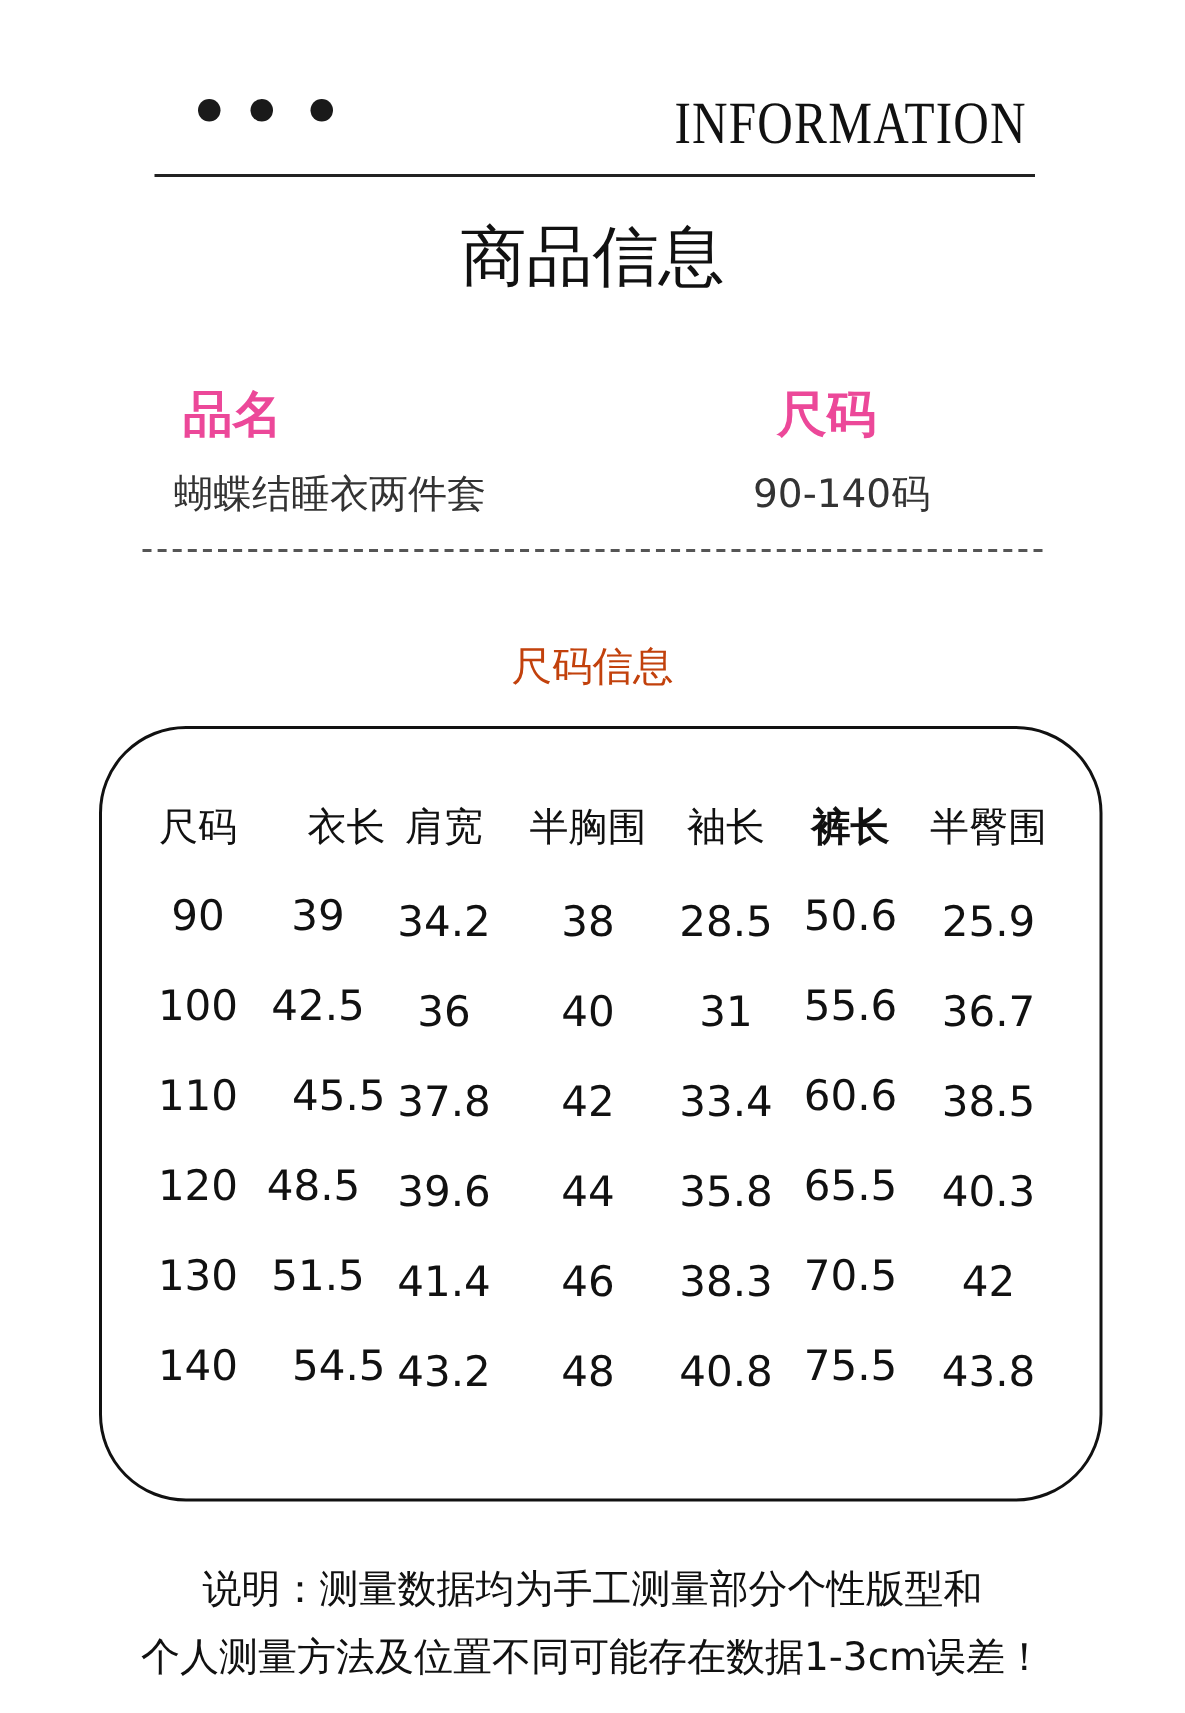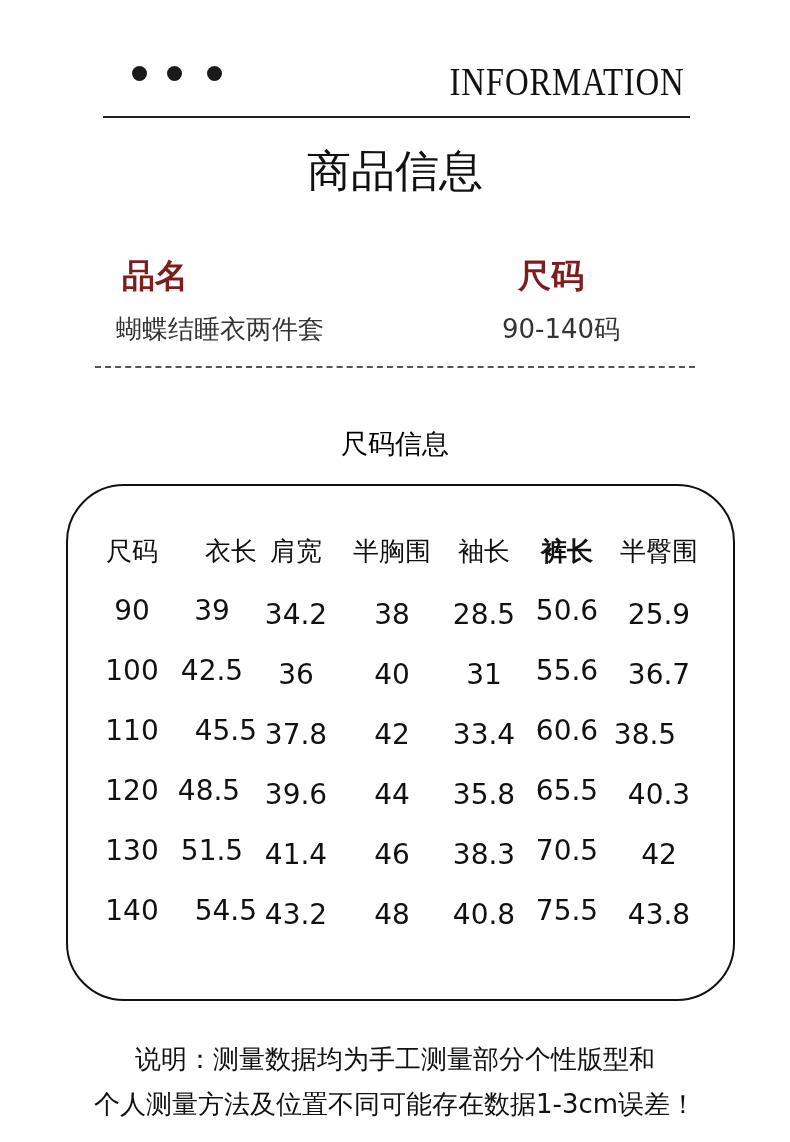--- a/index.html
+++ b/index.html
@@ -3,24 +3,24 @@
 <meta charset="utf-8">
 <style>
   html, body { margin:0; padding:0; background:#ffffff; }
   body { width:790px; height:1142px; position:relative; overflow:hidden;
          font-family:"DejaVu Sans", "Liberation Sans", sans-serif; color:#111; }
   .dot { position:absolute; width:15px; height:15px; border-radius:50%; background:#1a1a1a; top:66px; }
   .info-word { position:absolute; right:105px; top:58px; font-family:"Liberation Serif","DejaVu Serif",serif;
                font-size:40px; letter-spacing:1px; transform:scaleX(0.82); transform-origin:right center; color:#111; }
   .rule { position:absolute; left:103px; top:116px; width:587px; height:2px; background:#222; }
   .main-title { position:absolute; left:0; width:790px; top:142px; text-align:center; font-size:44px; color:#111; }
-  .label-big { position:absolute; font-size:33px; font-weight:bold; color:#7f1d1d; }
+  .label-big { position:absolute; font-size:33px; font-weight:bold; color:#ec4899; }
   .value { position:absolute; font-size:26px; color:#333; }
   .dashed { position:absolute; left:95px; top:366px; width:600px; border-top:2px dashed #555; }
-  .section-title { position:absolute; left:0; width:790px; top:426px; text-align:center; font-size:27px; color:#000000; }
+  .section-title { position:absolute; left:0; width:790px; top:426px; text-align:center; font-size:27px; color:#c2410c; }
   .table-box { position:absolute; left:66px; top:484px; width:669px; height:517px; border:2.5px solid #111;
                border-radius:58px; box-sizing:border-box; }
   .cell { position:absolute; font-size:28px; text-align:center; width:90px; color:#111; }
   .hdr { font-size:26px; }
   .note { position:absolute; left:0; width:790px; text-align:center; font-size:26px; color:#111; }
 </style>
 </head>
 <body>
 
 <div class="dot" style="left:132px;"></div>
@@ -63,21 +63,21 @@
     <div class="cell" style="left: 347px; top: 658px;">40</div>
     <div class="cell" style="left: 439px; top: 658px;">31</div>
     <div class="cell" style="left: 522px; top: 654px;">55.6</div>
     <div class="cell" style="left: 614px; top: 658px;">36.7</div>
     <div class="cell" style="left: 87px; top: 714px;">110</div>
     <div class="cell" style="left: 167px; top: 714px; text-align: right;">45.5</div>
     <div class="cell" style="left: 251px; top: 718px;">37.8</div>
     <div class="cell" style="left: 347px; top: 718px;">42</div>
     <div class="cell" style="left: 439px; top: 718px;">33.4</div>
     <div class="cell" style="left: 522px; top: 714px;">60.6</div>
-    <div class="cell" style="left: 600px; top: 718px;">38.5</div>
+    <div class="cell" style="left: 614px; top: 718px;">38.5</div>
     <div class="cell" style="left: 87px; top: 774px;">120</div>
     <div class="cell" style="left: 164px; top: 774px;">48.5</div>
     <div class="cell" style="left: 251px; top: 778px;">39.6</div>
     <div class="cell" style="left: 347px; top: 778px;">44</div>
     <div class="cell" style="left: 439px; top: 778px;">35.8</div>
     <div class="cell" style="left: 522px; top: 774px;">65.5</div>
     <div class="cell" style="left: 614px; top: 778px;">40.3</div>
     <div class="cell" style="left: 87px; top: 834px;">130</div>
     <div class="cell" style="left: 167px; top: 834px;">51.5</div>
     <div class="cell" style="left: 251px; top: 838px;">41.4</div>

